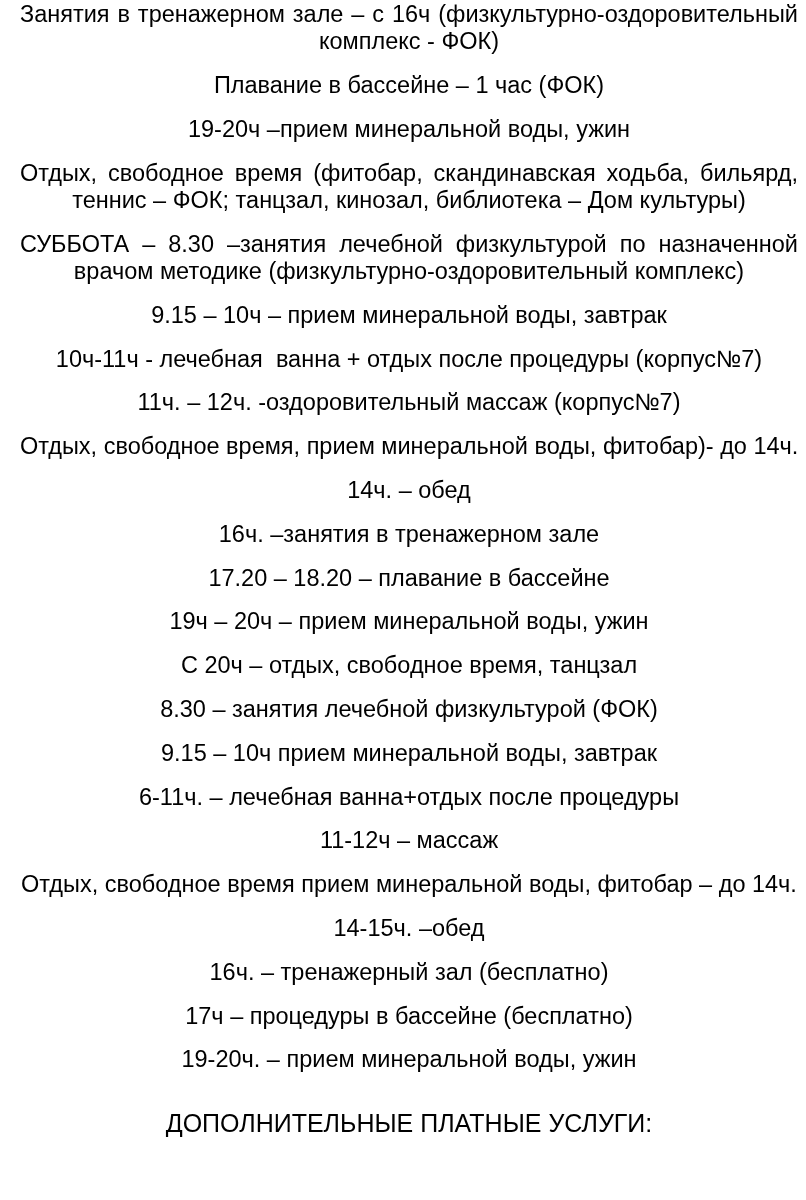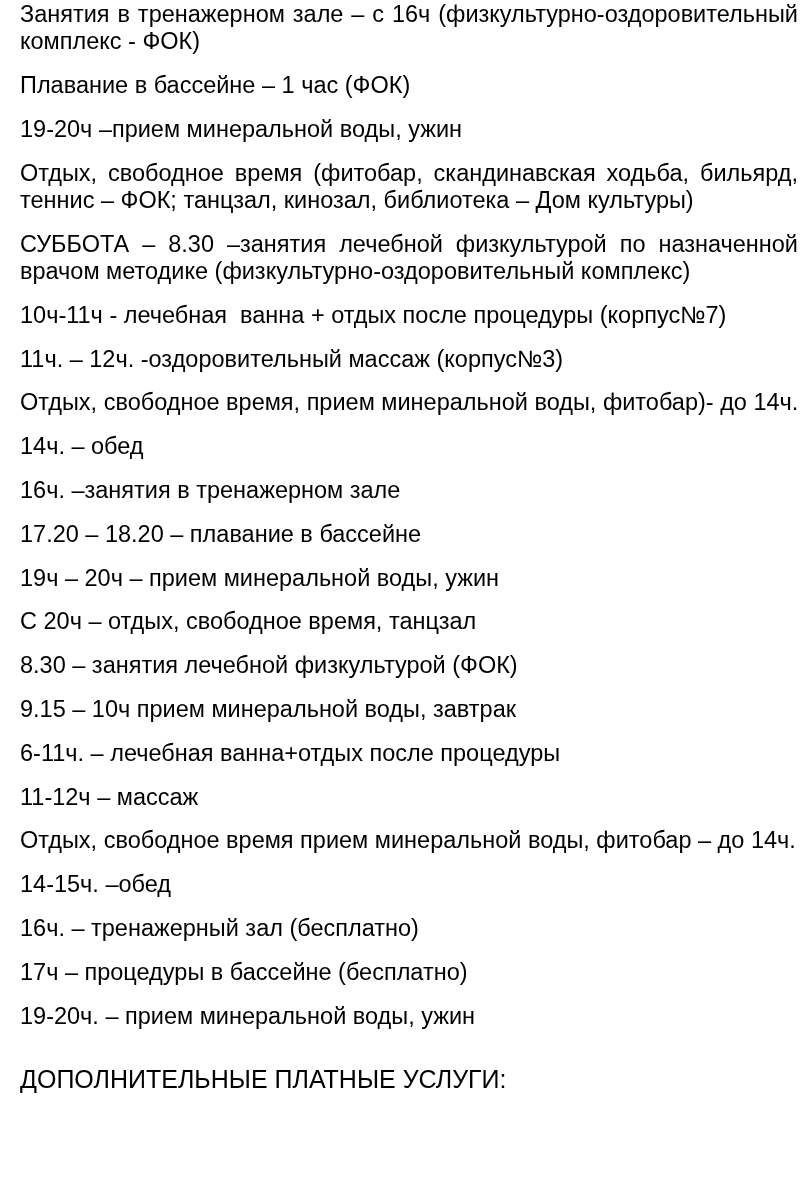--- a/index.html
+++ b/index.html
@@ -29,21 +29,21 @@
     margin-top: 36px;
   }
   .para.heading .line {
     font-size: 25px;
   }
   .line {
     line-height: 27.3px;
     white-space: nowrap;
   }
   .lline {
-    text-align: left;
+    text-align: center;
   }
   .jline {
     text-align: justify;
     text-align-last: justify;
   }
 </style>
 </head>
 <body>
 
 <div class="page" style="background: rgb(255, 255, 255); color: rgb(0, 0, 0);">
@@ -59,24 +59,27 @@
     </div>
     <div class="para">
       <div class="line jline">Отдых, свободное время (фитобар, скандинавская ходьба, бильярд,</div>
       <div class="line lline">теннис – ФОК; танцзал, кинозал, библиотека – Дом культуры)</div>
     </div>
     <div class="para">
       <div class="line jline">СУББОТА – 8.30 –занятия лечебной физкультурой по назначенной</div>
       <div class="line lline">врачом методике (физкультурно-оздоровительный комплекс)</div>
     </div>
     <div class="para">
+      <div class="line lline">9.15 – 10ч – прием минеральной воды, завтрак</div>
+    </div>
+    <div class="para">
       <div class="line lline">10ч-11ч - лечебная&nbsp; ванна + отдых после процедуры (корпус№7)</div>
     </div>
     <div class="para">
-      <div class="line lline">11ч. – 12ч. -оздоровительный массаж (корпус№3)</div>
+      <div class="line lline">11ч. – 12ч. -оздоровительный массаж (корпус№7)</div>
     </div>
     <div class="para">
       <div class="line lline">Отдых, свободное время, прием минеральной воды, фитобар)- до 14ч.</div>
     </div>
     <div class="para">
       <div class="line lline">14ч. – обед</div>
     </div>
     <div class="para">
       <div class="line lline">16ч. –занятия в тренажерном зале</div>
     </div>

